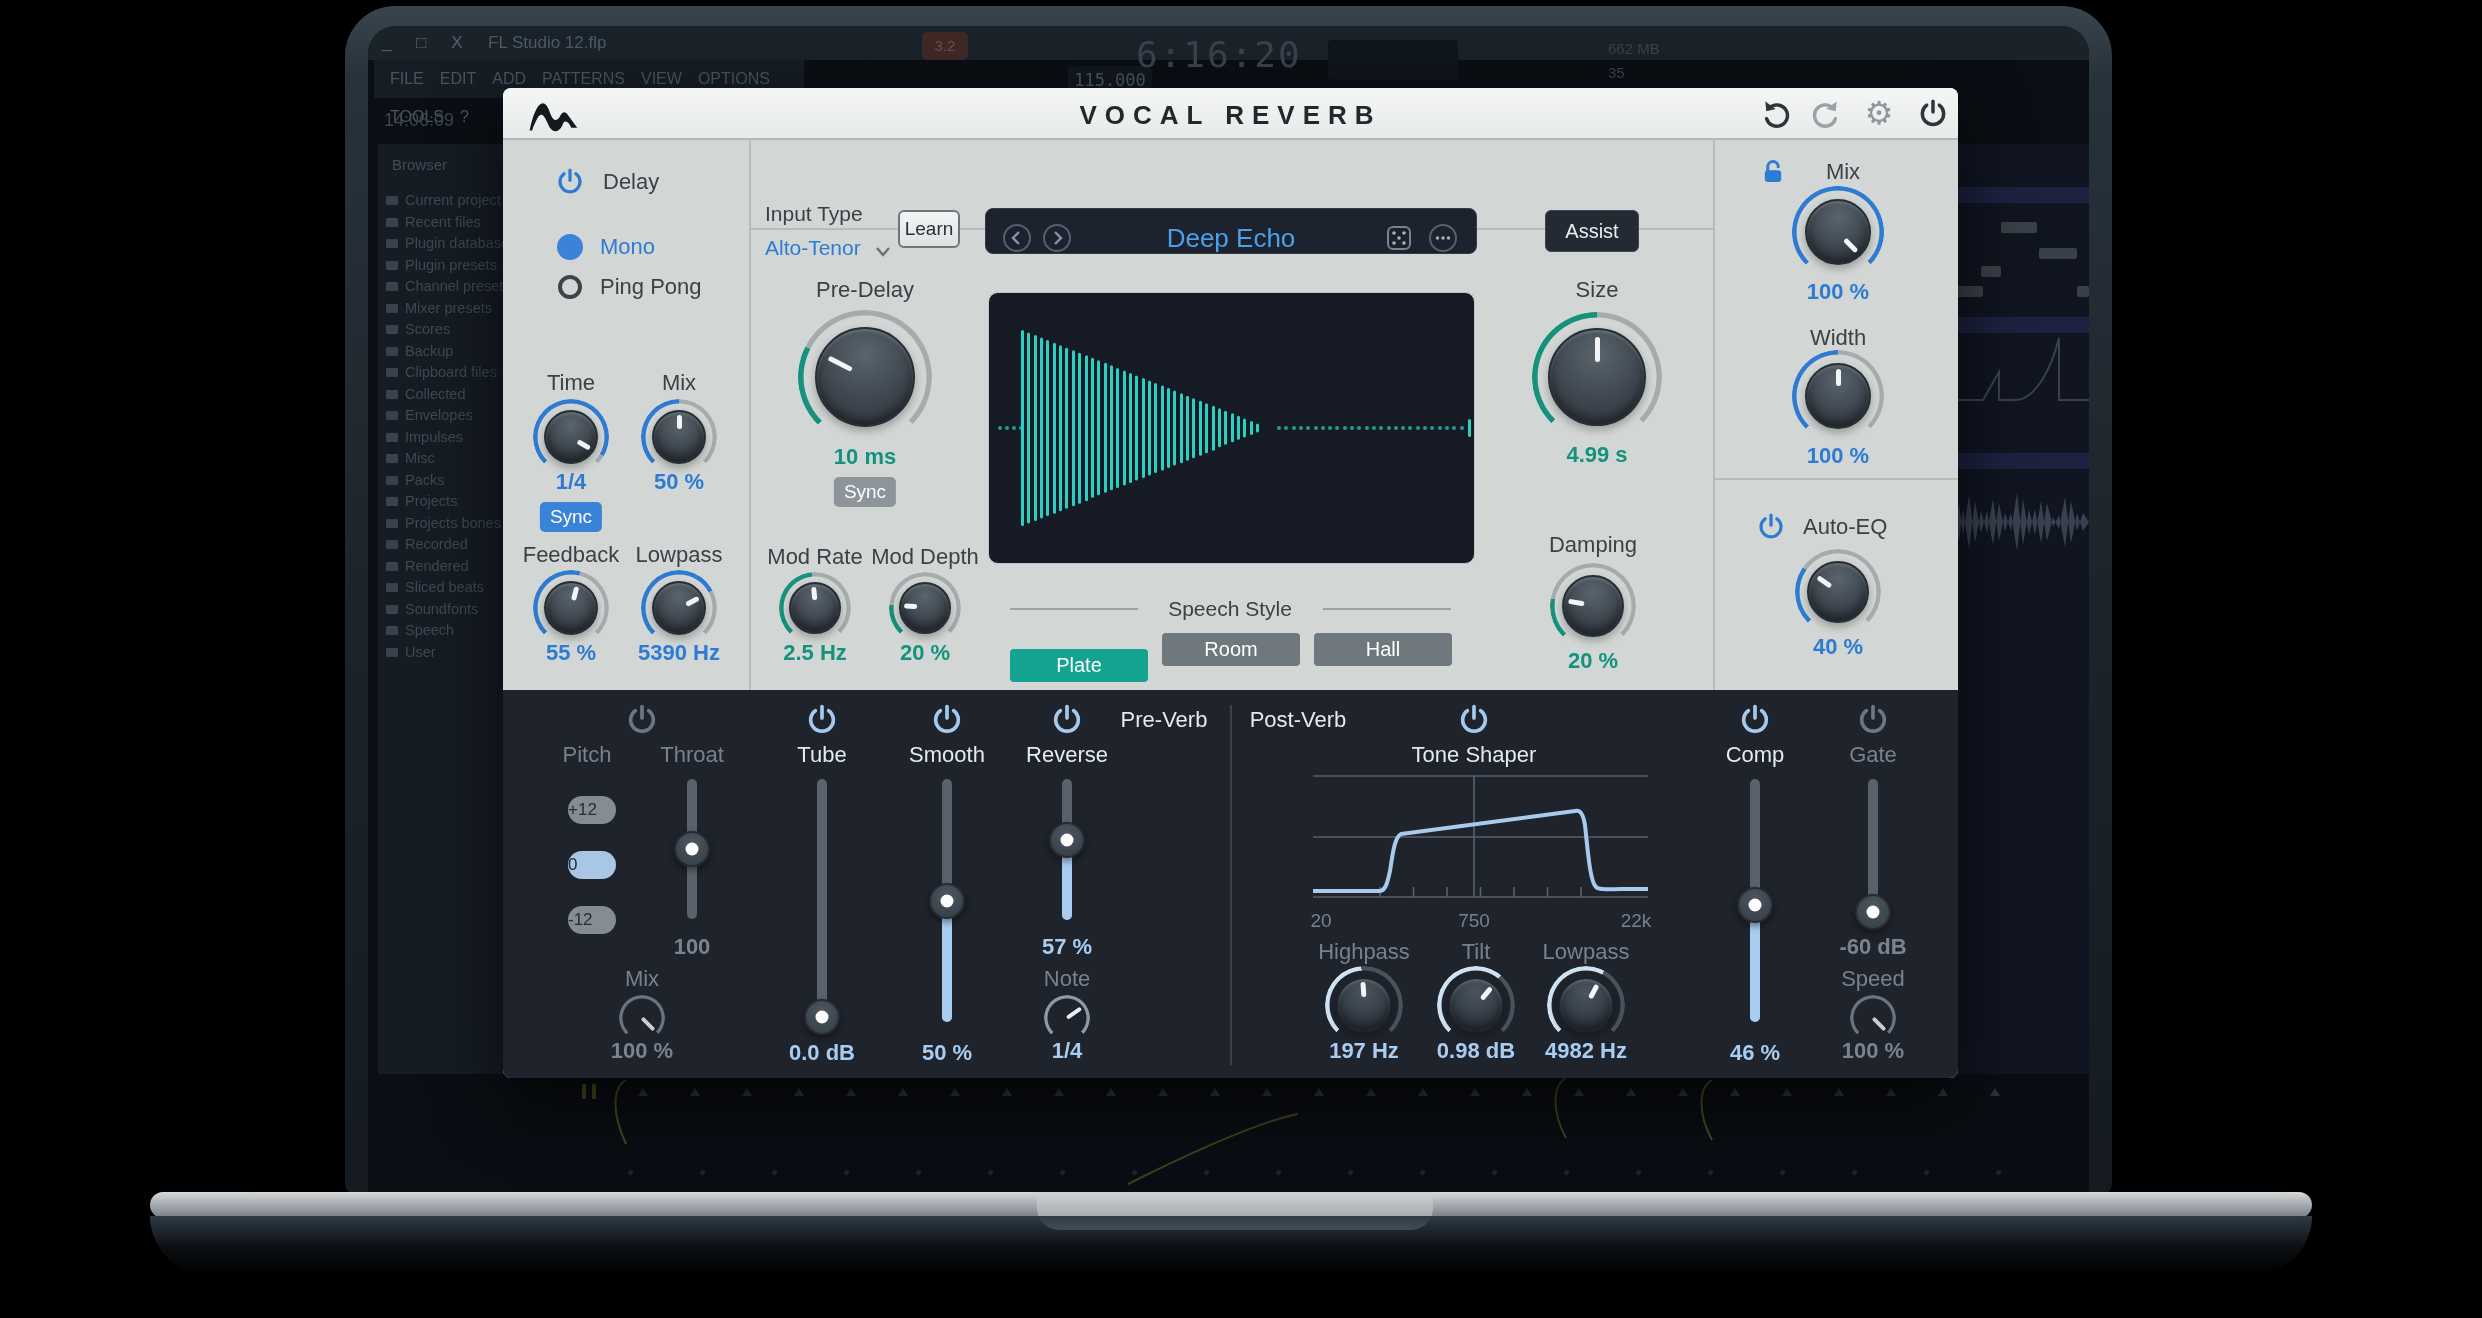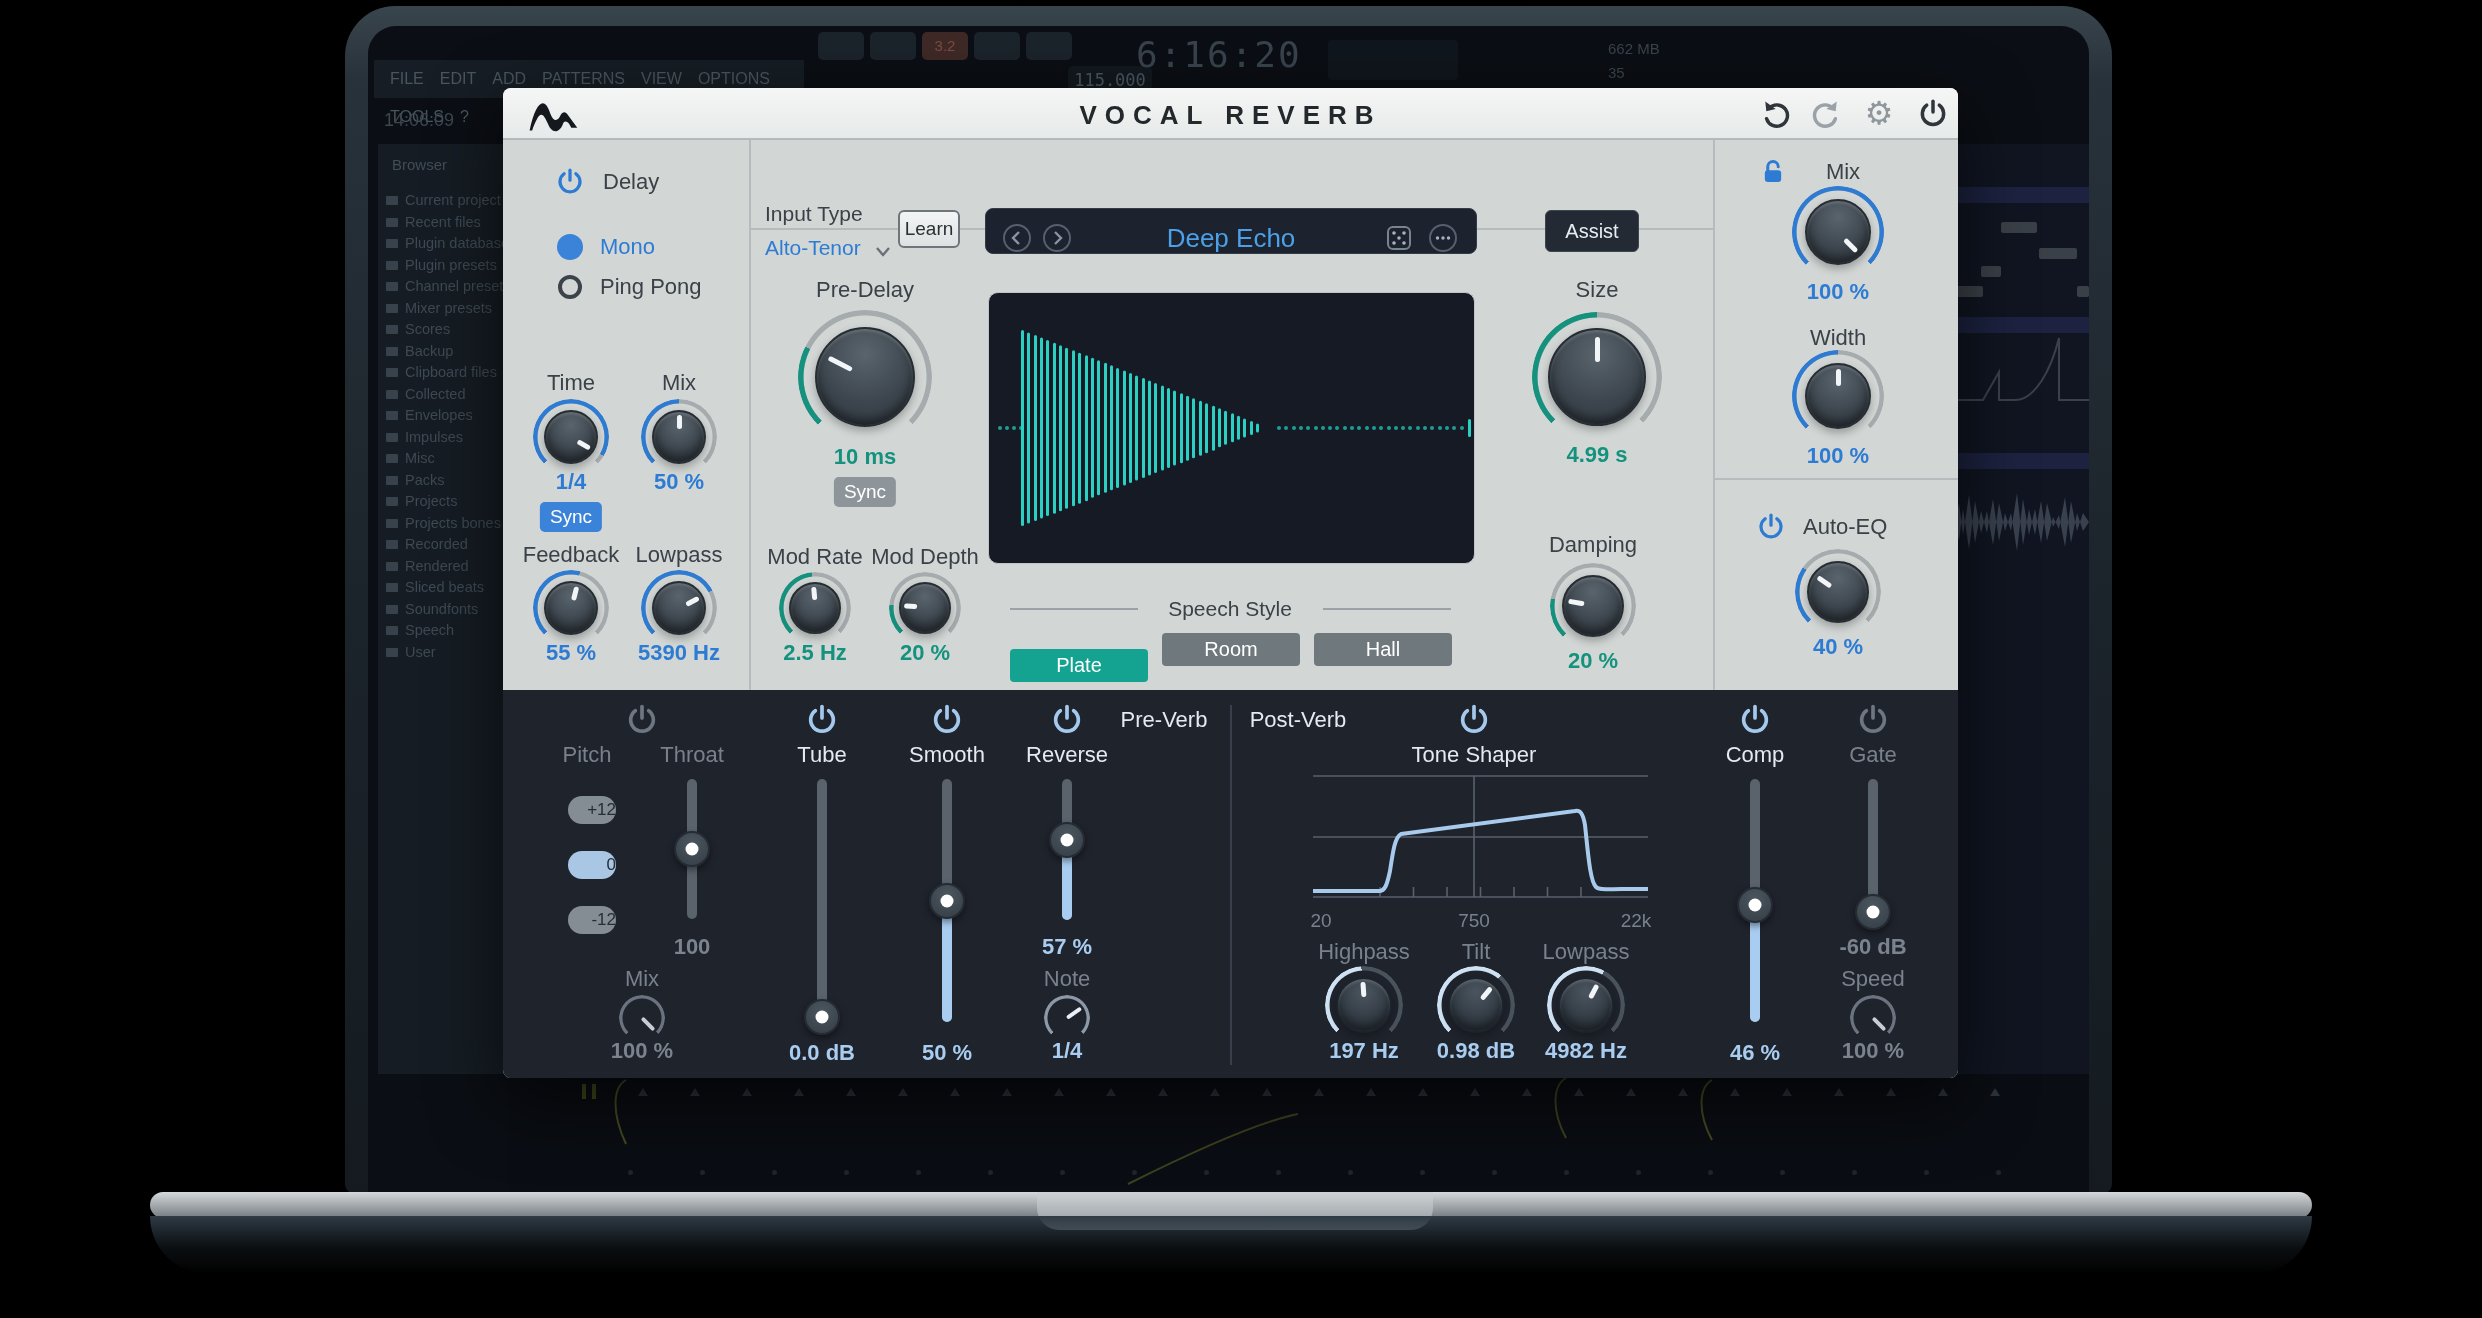--- a/index.html
+++ b/index.html
@@ -132,21 +132,21 @@
   .stylebtn.sel{background:#14a390;margin-top:16px;} .stylebtn.unsel{background:#6f787c;}
   .styleline{position:absolute;height:2px;background:#9ba1a4;top:468px;}
   .advanced{position:absolute;transform:translate(-50%,-50%);color:#2e7bd3;font-size:21px;cursor:pointer;}
   .advchev{position:absolute;transform:translate(-50%,-50%);cursor:pointer;}
 
   
   .bottom-area{position:absolute;left:0;top:602px;width:100%;height:388px;background:#1f232c;}
   .dlbl{position:absolute;transform:translate(-50%,-50%);font-size:22px;color:#e4eaf1;white-space:nowrap;}
   .glbl{position:absolute;transform:translate(-50%,-50%);font-size:22px;color:#79818c;white-space:nowrap;}
   .pill{position:absolute;transform:translate(-50%,-50%);width:48px;height:28px;border-radius:14px;font-size:17px;
-       text-align:right;line-height:28px;cursor:pointer;}
+       text-align:left;line-height:28px;cursor:pointer;}
   .pill.on{background:#a9c6e4;color:#242b33;}
   .pill.offp{background:#858d94;color:#262d34;}
   .vslider{position:absolute;width:36px;cursor:pointer;}
   .vslider .track{position:absolute;left:13px;top:0;bottom:0;width:10px;border-radius:5px;background:#5a626c;}
   .vslider .fill{position:absolute;left:13px;width:10px;border-radius:5px;background:#a9cdf0;bottom:0;}
   .vslider .thumb{position:absolute;left:0;width:36px;height:36px;margin-top:-18px;border-radius:50%;
        background:radial-gradient(circle at 50% 32%,#4c565f,#343d46);border:2px solid #252b33;
        box-shadow:0 3px 7px rgba(0,0,0,.45);}
   .vslider .thumb::after{content:"";position:absolute;left:50%;top:50%;width:13px;height:13px;
        transform:translate(-50%,-50%);border-radius:50%;background:#fff;}
@@ -157,20 +157,24 @@
 </style>
 </head>
 <body>
 
 <div class="stage">
 
   <div class="laptop">
     <div class="screen">
 
       <div class="bg">
+        <div class="wtitle">
+          <span class="wctl">_ □ X</span>
+          <span class="wname">FL Studio 12.flp</span>
+        </div>
         <div class="menubar" id="bg-menu"><span>FILE</span><span>EDIT</span><span>ADD</span><span>PATTERNS</span><span>VIEW</span><span>OPTIONS</span><span>TOOLS</span><span>?</span></div>
         <div class="stamp">14:06:09</div>
 
         <div class="browser">
           <div class="bhead">Browser</div>
           <div class="bitems" id="bg-browser">
               <div class="bitem"><i></i>Current project</div>
               <div class="bitem"><i></i>Recent files</div>
               <div class="bitem"><i></i>Plugin database</div>
               <div class="bitem"><i></i>Plugin presets</div>

